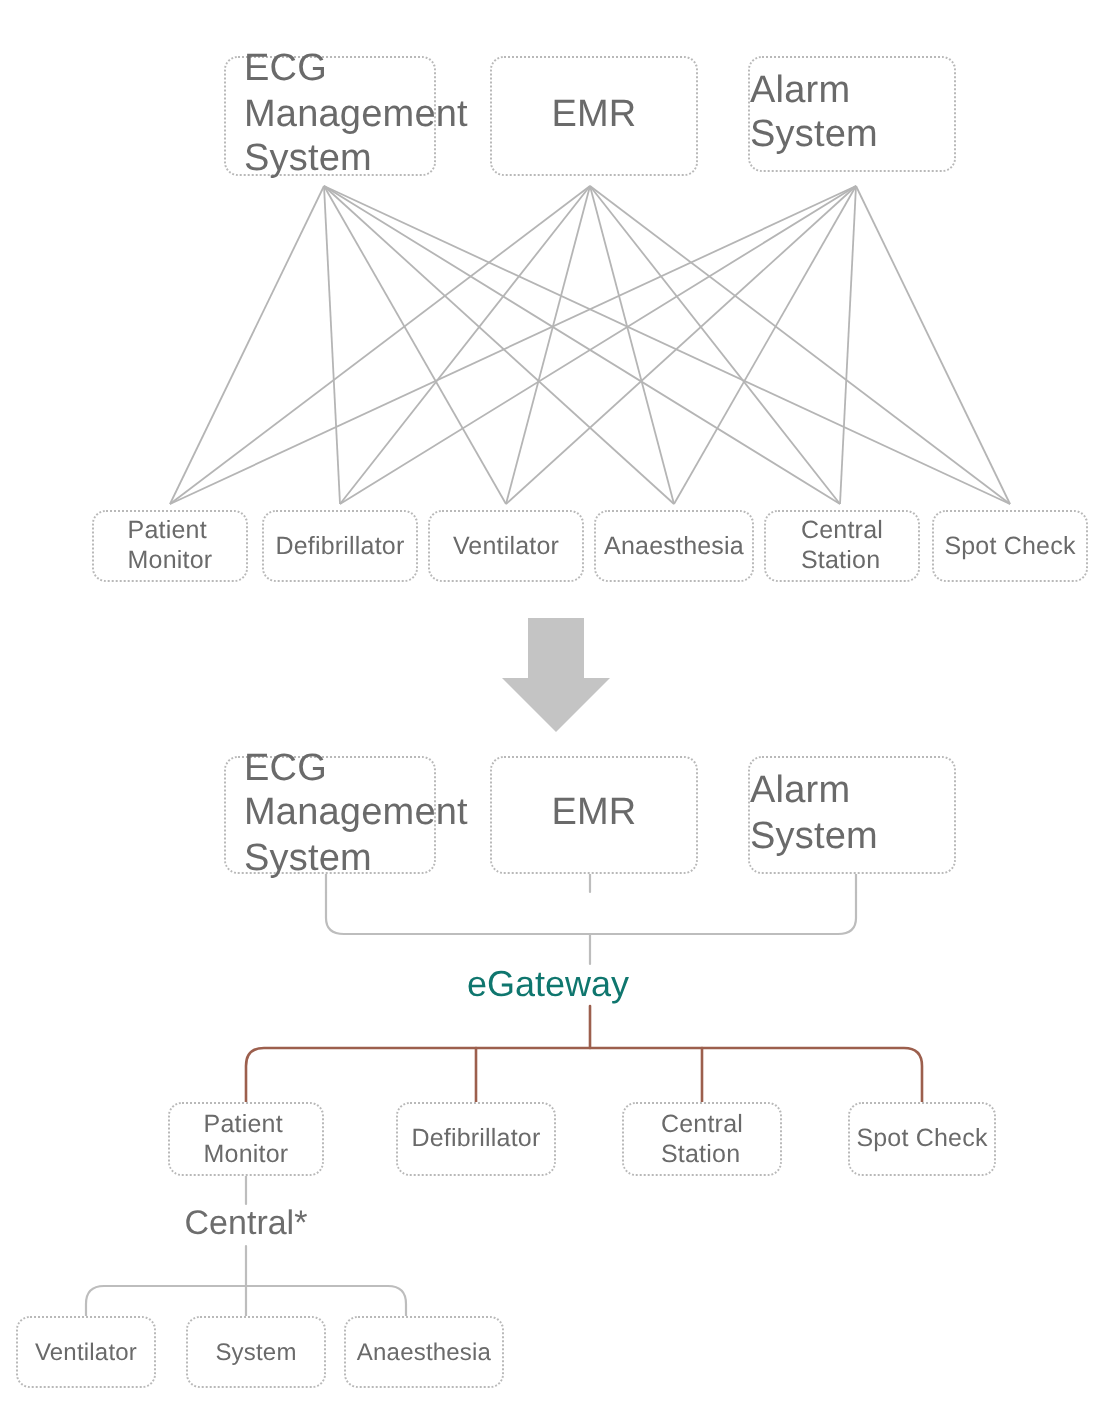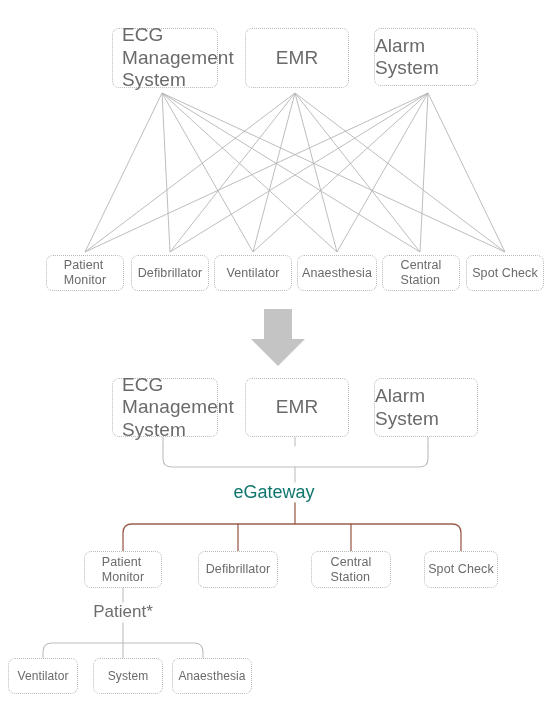--- a/index.html
+++ b/index.html
@@ -180,21 +180,21 @@
 
   <div class="node-box t13" style="left:311px; top:551px; width:80px; height:37px;">
     <span style="white-space:pre-line;">Central
 Station</span>
   </div>
 
   <div class="node-box t13" style="left:424px; top:551px; width:74px; height:37px;">
     <span style="white-space:pre-line;">Spot Check</span>
   </div>
 
-  <div class="label-text bl-label" style="left:0; top:602px; width:246px; text-align:center;">Patient*</div>
+  <div class="label-text bl-label" style="left:0; top:602px; width:246px; text-align:center;">Central*</div>
 
   <div class="node-box t12" style="left:8px; top:658px; width:70px; height:36px;">
     <span style="white-space:pre-line;">Ventilator</span>
   </div>
 
   <div class="node-box t12" style="left:93px; top:658px; width:70px; height:36px;">
     <span style="white-space:pre-line;">System</span>
   </div>
 
   <div class="node-box t12" style="left:172px; top:658px; width:80px; height:36px;">

